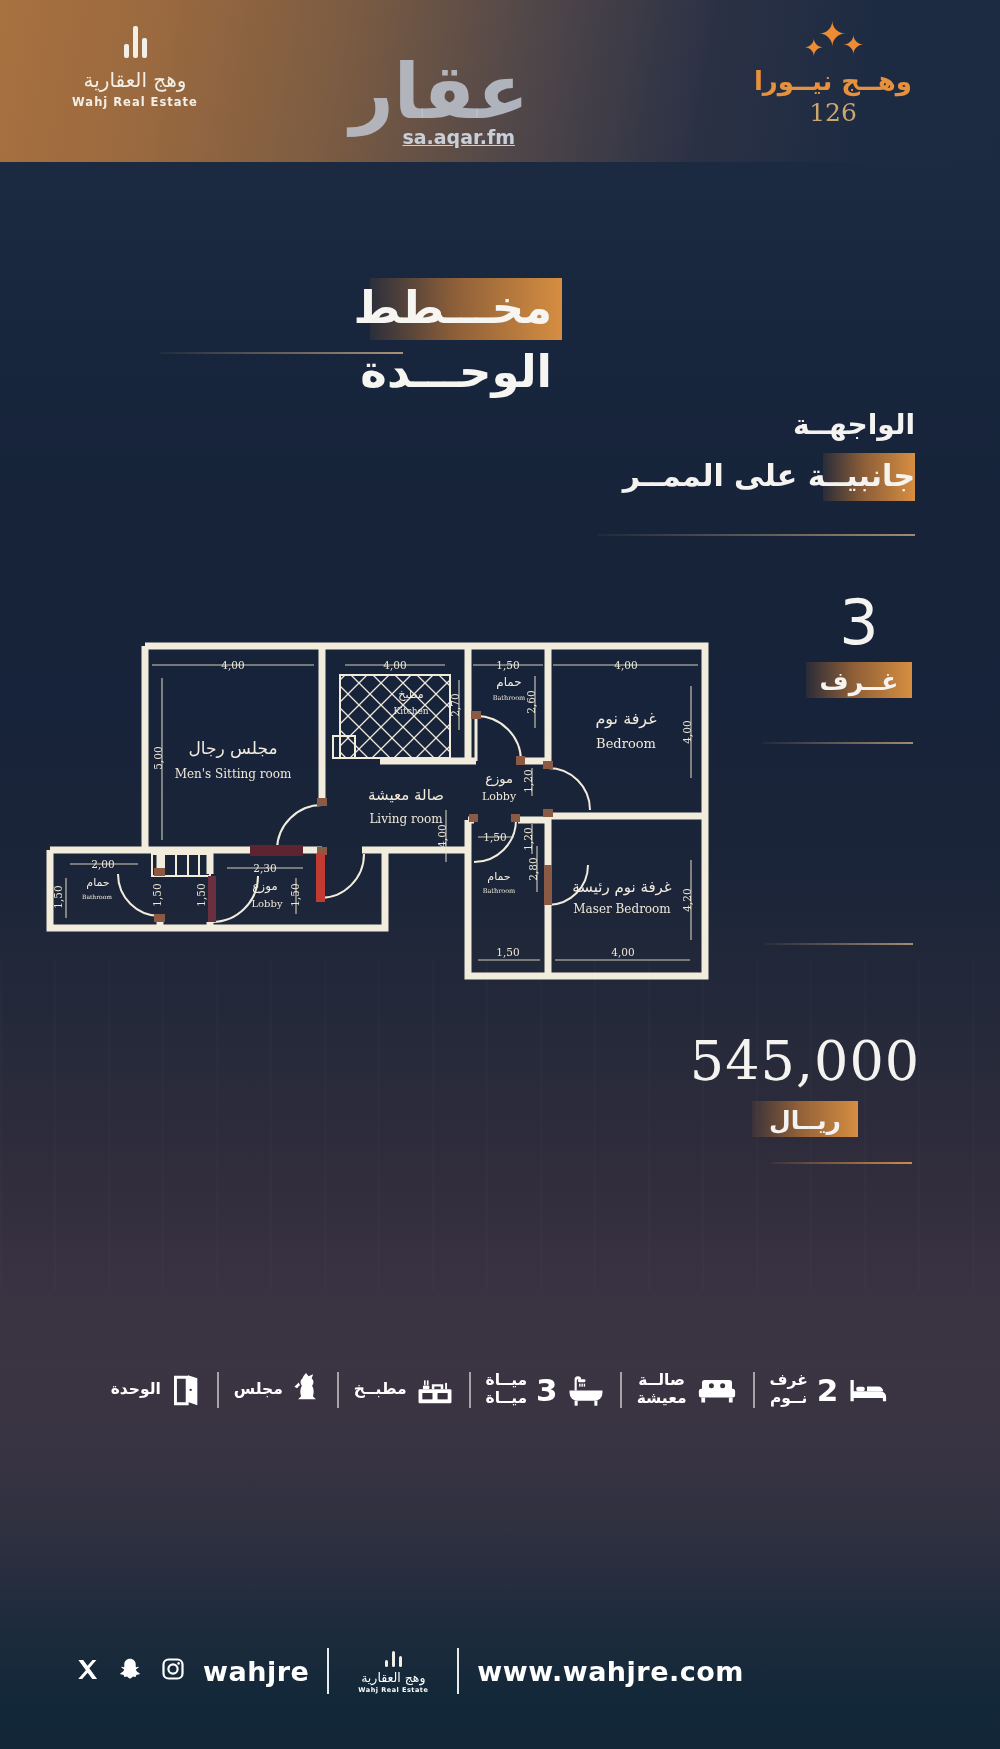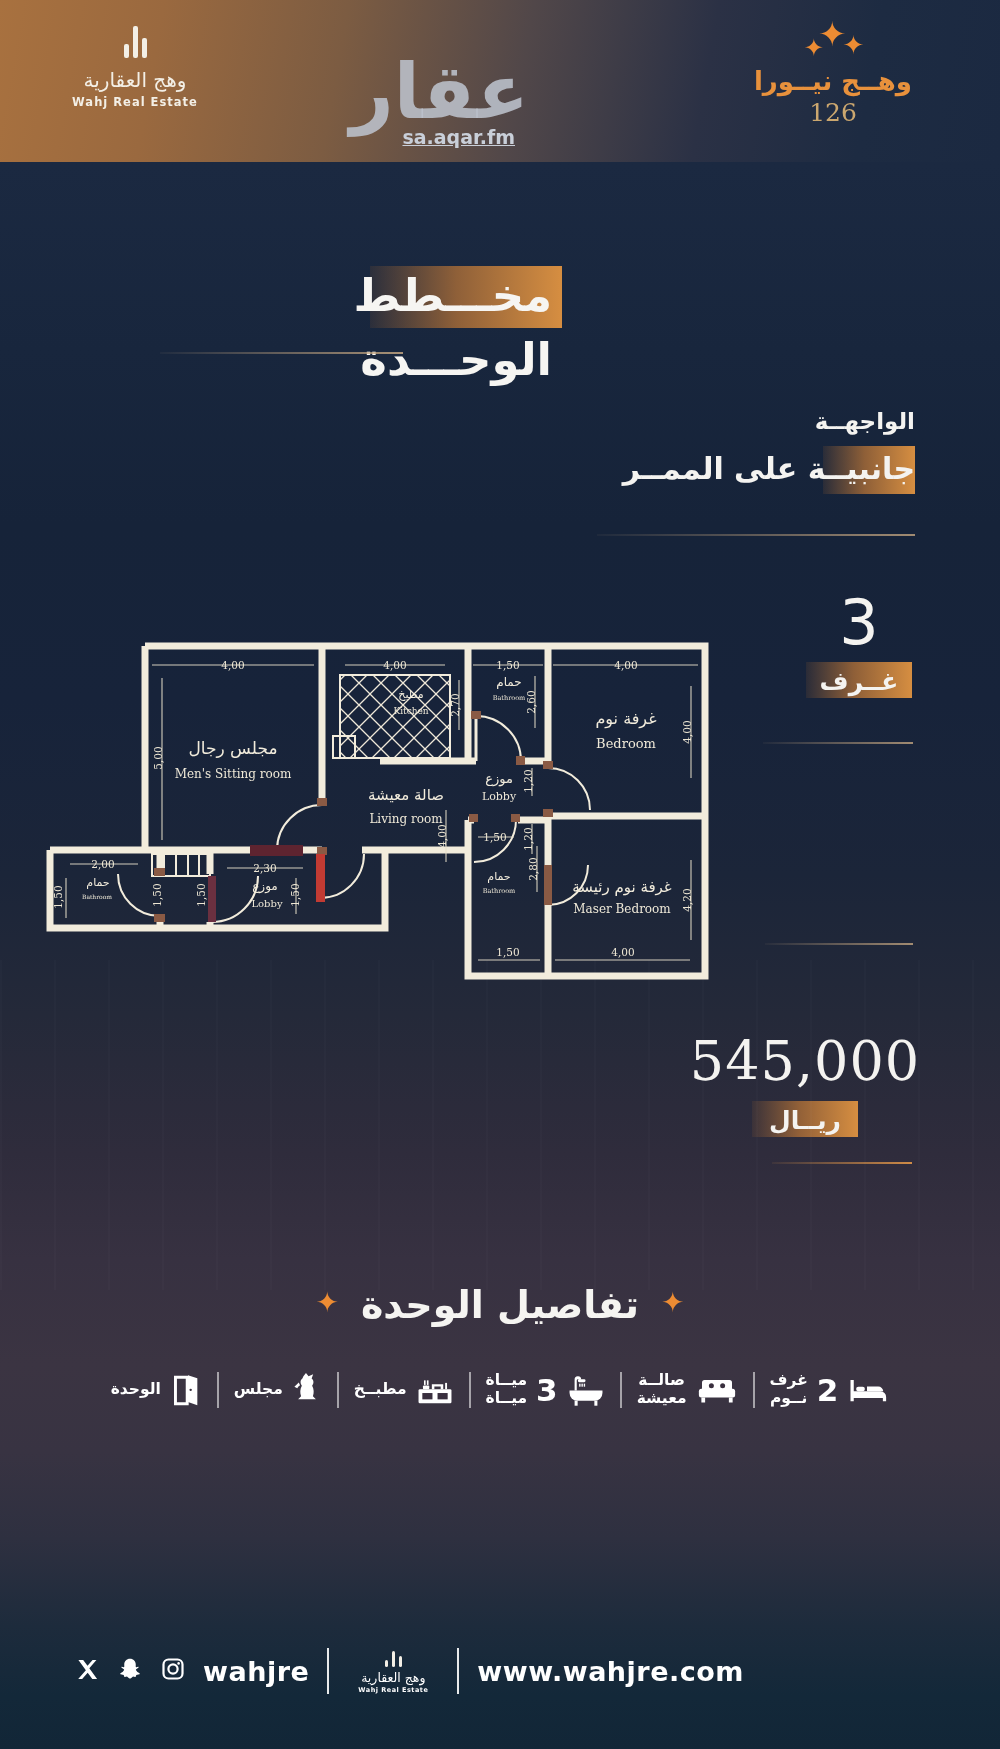--- a/index.html
+++ b/index.html
@@ -25,28 +25,28 @@
   .stars{height:52px;display:flex;align-items:flex-end;justify-content:center;color:#ed8c33;}
   .stars span:nth-child(1){font-size:24px;transform:translate(6px,0);}
   .stars span:nth-child(2){font-size:34px;transform:translate(0,-8px);}
   .stars span:nth-child(3){font-size:26px;transform:translate(-4px,-2px);}
   .proj-name{font-size:26px;font-weight:bold;color:#e8913c;margin-top:4px;}
   .proj-num{font-family:"DejaVu Serif",serif;font-size:25px;color:#cba76f;margin-top:2px;}
   
   .gbox{background:linear-gradient(to right,rgba(110,75,50,.22) 0%,rgba(176,112,55,.78) 45%,#d68e41 100%);}
   .sepline{position:absolute;height:2px;background:linear-gradient(to left,rgba(195,165,128,.8),rgba(195,165,128,.05));}
   
-  .title-wrap{position:absolute;left:158px;top:264px;width:404px;height:66px;}
+  .title-wrap{position:absolute;left:158px;top:276px;width:404px;height:66px;}
   .title-box{position:absolute;right:0;top:2px;width:192px;height:62px;}
   .title-text{position:absolute;inset:0;direction:rtl;text-align:right;padding-right:10px;
     font-size:45px;font-weight:bold;color:#f6f5f2;line-height:64px;}
   .title-line{left:160px;top:352px;width:243px;background:linear-gradient(to right,rgba(195,165,128,.05),rgba(195,165,128,.85));}
   
   .facade{position:absolute;right:85px;top:408px;text-align:right;color:#f4f3f0;direction:rtl;}
-  .facade-label{font-size:23px;font-weight:bold;}
+  .facade-label{font-size:28px;font-weight:bold;}
   .facade-row{position:relative;margin-top:12px;height:48px;width:330px;}
   .facade-box{position:absolute;right:0;top:0;width:92px;height:48px;}
   .facade-value{position:absolute;inset:0;font-size:30px;font-weight:bold;line-height:46px;text-align:right;}
   
   .stat{position:absolute;right:85px;width:112px;text-align:center;color:#f4f3f0;}
   .stat-num{font-size:62px;line-height:1.0;}
   .stat-unit{width:106px;height:36px;line-height:40px;margin:8px auto 0;font-size:25px;font-weight:bold;direction:rtl;}
   .stat-unit sup{font-size:15px;}
   .price-num{font-family:"DejaVu Serif",serif;font-size:54px;letter-spacing:1px;white-space:nowrap;}
   .stat-price{width:260px;right:65px;}
@@ -242,23 +242,20 @@
     <text class="ar" x="582" y="264" font-size="15">غرفة نوم رئيسة</text>
     <text class="en" x="582" y="285" font-size="12">Maser Bedroom</text>
     <text class="ar" x="459" y="252" font-size="11">حمام</text>
     <text class="en" x="459" y="265" font-size="6.5">Bathroom</text>
     <text class="ar" x="58" y="258" font-size="11">حمام</text>
     <text class="en" x="57" y="271" font-size="6">Bathroom</text>
     <text class="ar" x="225" y="262" font-size="12">موزع</text>
     <text class="en" x="227" y="279" font-size="10">Lobby</text>
   </svg>
 
-  <div class="details-head">
-    <span class="dia">✦</span><span>تفاصيل الوحدة</span><span class="dia">✦</span>
-  </div>
 
   <div class="details-row">
     <div class="d-item">
       <span class="d-icon">
         <svg width="42" height="30" viewBox="0 0 32 24" fill="#fff">
             <path d="M2 4h2.6v9H26a4.5 4.5 0 0 1 4.5 4.5V21h-2.6v-2.6H4.6V21H2z"></path>
             <rect x="6.5" y="9.3" width="7" height="3.7" rx="1.8"></rect>
             <path d="M15.2 13h13a4 4 0 0 0-4-3.8h-9z"></path>
           </svg>
       </span>

